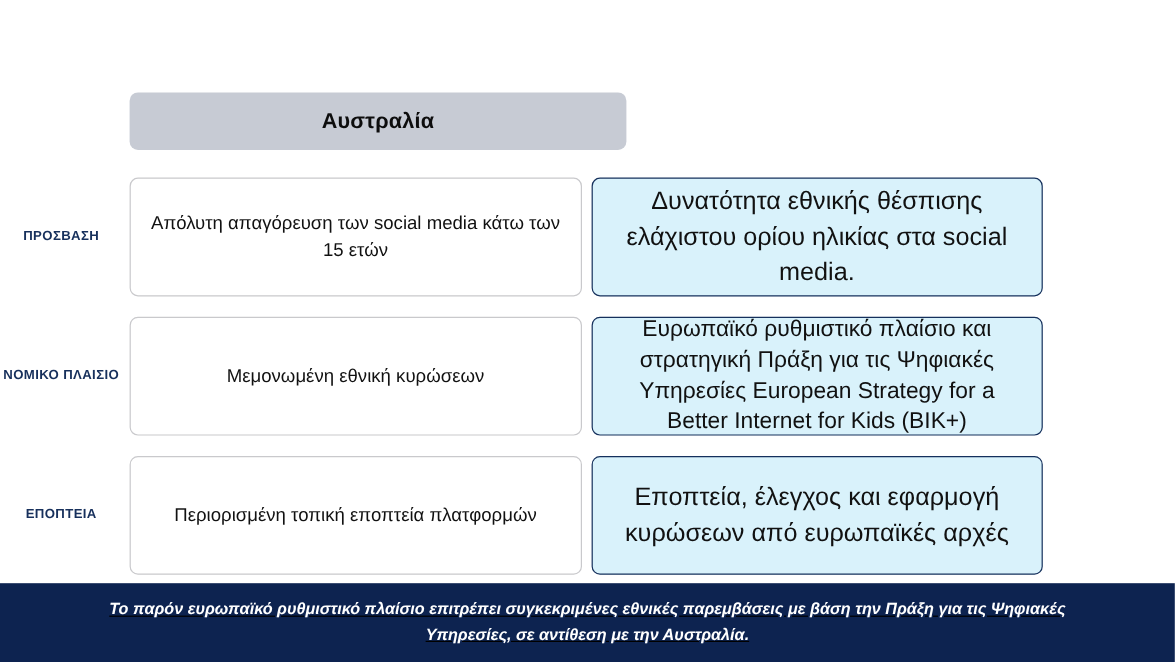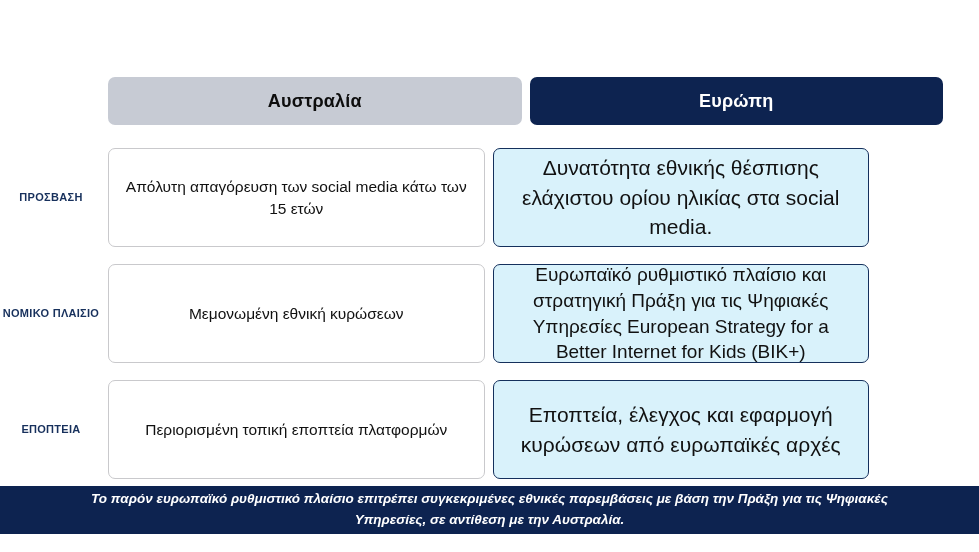--- a/index.html
+++ b/index.html
@@ -126,26 +126,27 @@
     font-size: 19px;
     line-height: 1.36;
   }
 
   
   .footer {
     position: absolute;
     left: 0;
     top: 486px;
     width: 979px;
-    height: 48px;
+    height: 66px;
     background: #0d2350;
     display: flex;
     align-items: center;
     justify-content: center;
     text-align: center;
+    text-decoration: underline;
   }
   .footer-text {
     color: #ffffff;
     font-style: italic;
     font-weight: bold;
     font-size: 13.5px;
     line-height: 1.55;
     max-width: 820px;
   }
 </style>
@@ -153,23 +154,20 @@
 <body>
 
 <div class="slide">
 
   <div class="table-area">
 
     <div class="header-row">
       <div class="col-head au">
         <span>Αυστραλία</span>
       </div>
-      <div class="col-head eu">
-        <span>Ευρώπη</span>
-      </div>
     </div>
 
     <div class="body-rows">
 
       <div class="row">
         <div class="row-label">ΠΡΟΣΒΑΣΗ</div>
         <div class="cells">
           <div class="cell au">Απόλυτη απαγόρευση των social media κάτω των 15 ετών</div>
           <div class="cell eu">Δυνατότητα εθνικής θέσπισης ελάχιστου ορίου ηλικίας στα social media.</div>
         </div>

